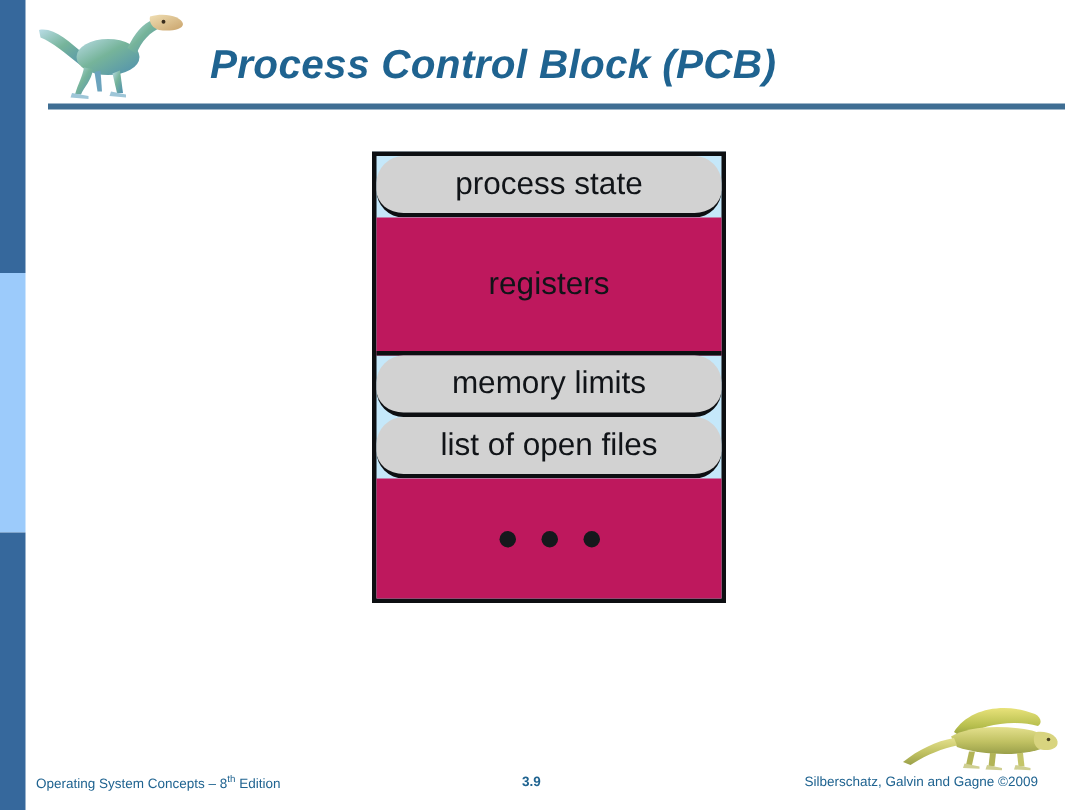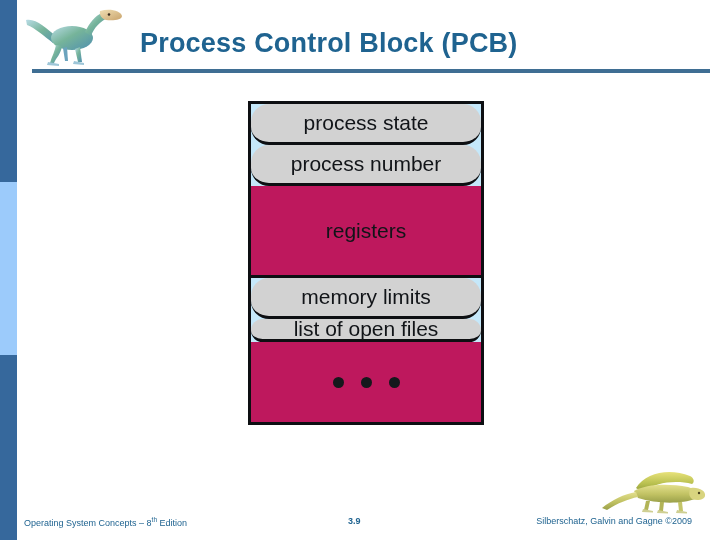--- a/index.html
+++ b/index.html
@@ -25,21 +25,21 @@
   }
   .strip-seg { position: absolute; left: 0; width: 17px; }
   #strip-top    { top: 0;     height: 182px; background: #36689c; }
   #strip-middle { top: 182px; height: 173px; background: #9ccbfb; }
   #strip-bottom { top: 355px; height: 185px; background: #36689c; }
 
   
   #slide-header {
     position: absolute;
     left: 0; top: 0;
-    width: 720px; height: 78px;
+    width: 720px; height: 78px; font-style: italic;
   }
   #header-logo {
     position: absolute;
     left: 22px;
     top: 2px;
     width: 104px;
     height: 66px;
   }
   #page-title {
     position: absolute;
@@ -83,21 +83,21 @@
   }
   .pcb-row:last-child { border-bottom: none; }
   .pcb-row.gray  { background: #d2d2d2; border-radius: 18px; }
   .pcb-row.blue  { background: #be185d; }
 
   #pcb-row-process-state   { height: 41px; }
   #pcb-row-process-number  { height: 41px; }
   #pcb-row-program-counter { height: 41px; }
   #pcb-row-registers       { height: 92px; }
   #pcb-row-memory-limits   { height: 41px; }
-  #pcb-row-open-files      { height: 23px; }
+  #pcb-row-open-files      { height: 41px; }
   #pcb-row-ellipsis        { height: 80px; }
 
   #ellipsis-dots {
     display: flex;
     gap: 17px;
     align-items: center;
     justify-content: center;
     width: 100%;
   }
   .dot {
@@ -192,23 +192,20 @@
 
   <div id="title-rule"></div>
 </div>
 
 <div id="pcb-diagram">
 
   <div class="pcb-row gray" id="pcb-row-process-state">
     <span>process state</span>
   </div>
 
-  <div class="pcb-row gray" id="pcb-row-process-number">
-    <span>process number</span>
-  </div>
 
 
   <div class="pcb-row blue" id="pcb-row-registers">
     <span>registers</span>
   </div>
 
   <div class="pcb-row gray" id="pcb-row-memory-limits">
     <span>memory limits</span>
   </div>
 

